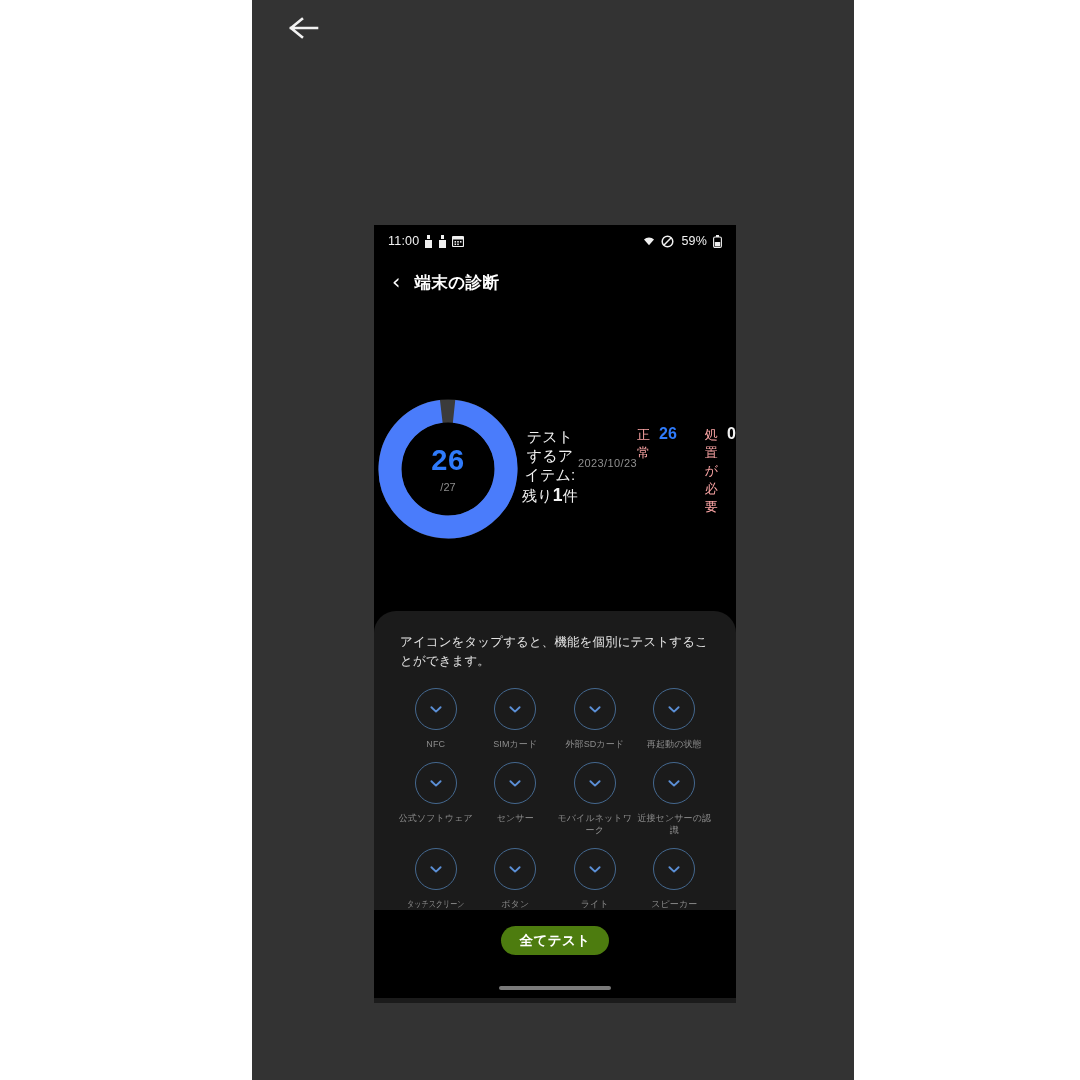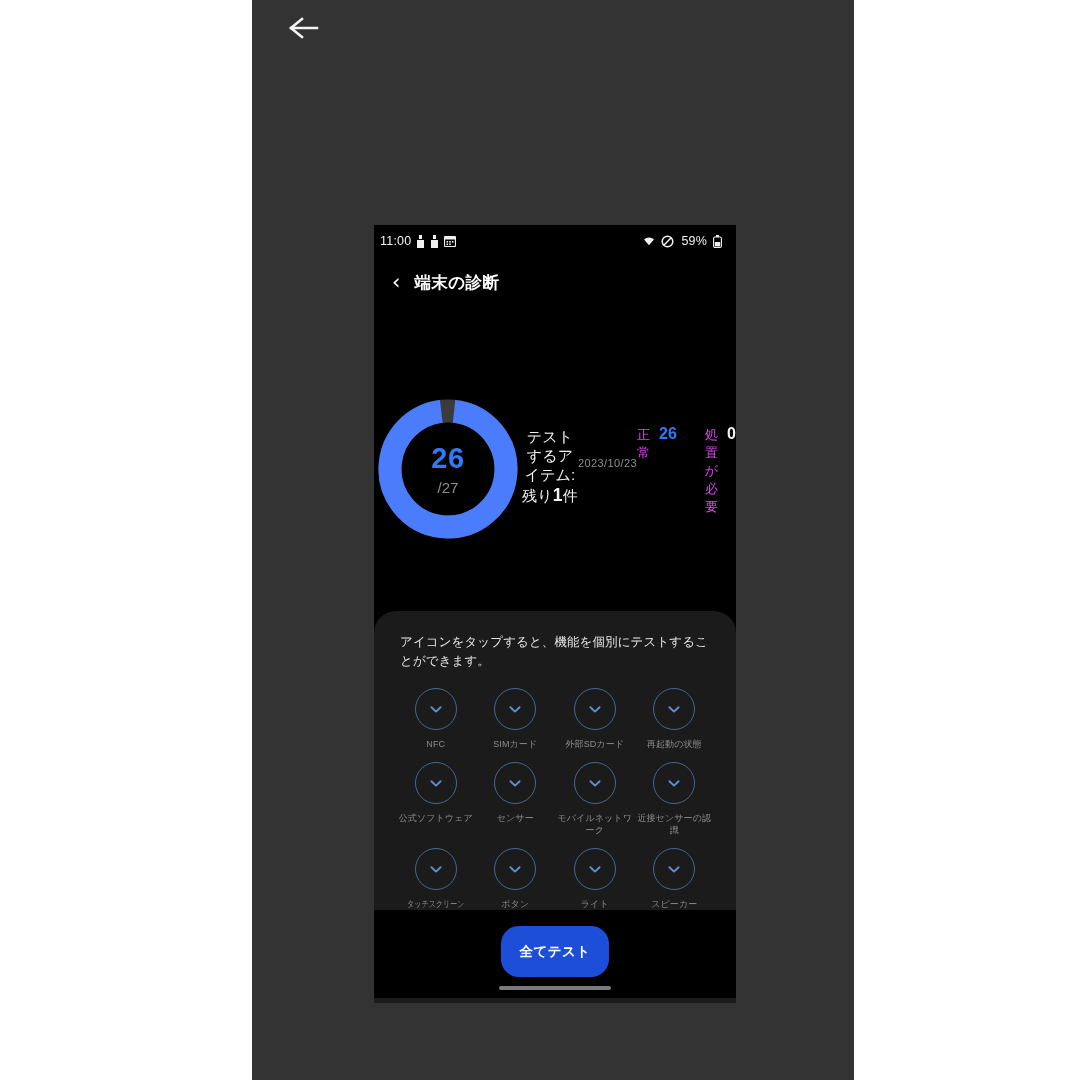--- a/index.html
+++ b/index.html
@@ -48,21 +48,21 @@
     flex-direction: column;
   }
 
   
   .statusbar {
     height: 32px;
     flex: 0 0 32px;
     display: flex;
     align-items: center;
     justify-content: space-between;
-    padding: 0 14px 0 6px;
+    padding: 0 14px 0 14px;
     color: #ffffff;
     font-size: 12.5px;
     letter-spacing: .2px;
   }
   .sb-left, .sb-right { display: flex; align-items: center; gap: 5px; }
   .sb-clock { font-size: 12.5px; color: #f2f2f2; }
   .sb-icon { display: inline-flex; align-items: center; justify-content: center; }
   .sb-pct { font-size: 12.5px; color: #f2f2f2; margin: 0 1px 0 2px; }
 
   
@@ -116,21 +116,21 @@
     line-height: 1;
   }
   .donut-score {
     color: #2f7bfb;
     font-size: 29px;
     font-weight: bold;
     letter-spacing: .5px;
   }
   .donut-total {
     color: #8d8d8d;
-    font-size: 15px;
+    font-size: 11px;
     margin-top: 7px;
   }
 
   .hero-head {
     margin-top: 14px;
     color: #f3f3f3;
     font-size: 15px;
     letter-spacing: .2px;
     text-align: center;
   }
@@ -144,21 +144,21 @@
   }
 
   .hero-stats {
     margin-top: 20px;
     display: flex;
     align-items: baseline;
     gap: 28px;
     font-size: 13px;
   }
   .stat { display: flex; align-items: baseline; gap: 9px; }
-  .stat-label { color: #d946ef; text-align: right; }
+  .stat-label { color: #fca5a5; }
   .stat-ok  { color: #2f7bfb; font-size: 16px; font-weight: bold; }
   .stat-bad { color: #f1f1f1; font-size: 16px; font-weight: bold; }
 
   
   .panel {
     flex: 1 1 auto;
     background: #1b1b1b;
     border-radius: 22px 22px 0 0;
     padding: 22px 22px 0 22px;
     display: flex;
@@ -213,23 +213,23 @@
     margin: 0 -22px;
     display: flex;
     flex-direction: column;
     align-items: center;
     justify-content: flex-start;
     padding-top: 16px;
     position: relative;
   }
   .test-all-btn {
     width: 108px;
-    height: 51px;
+    height: 29px;
     border-radius: 18px;
-    background: #1d4ed8;
+    background: #4d7c0f;
     color: #ffffff;
     font-size: 13.5px;
     font-weight: bold;
     display: flex;
     align-items: center;
     justify-content: center;
     border: none;
     cursor: pointer;
     letter-spacing: .4px;
     font-family: Liberation Serif, serif;

